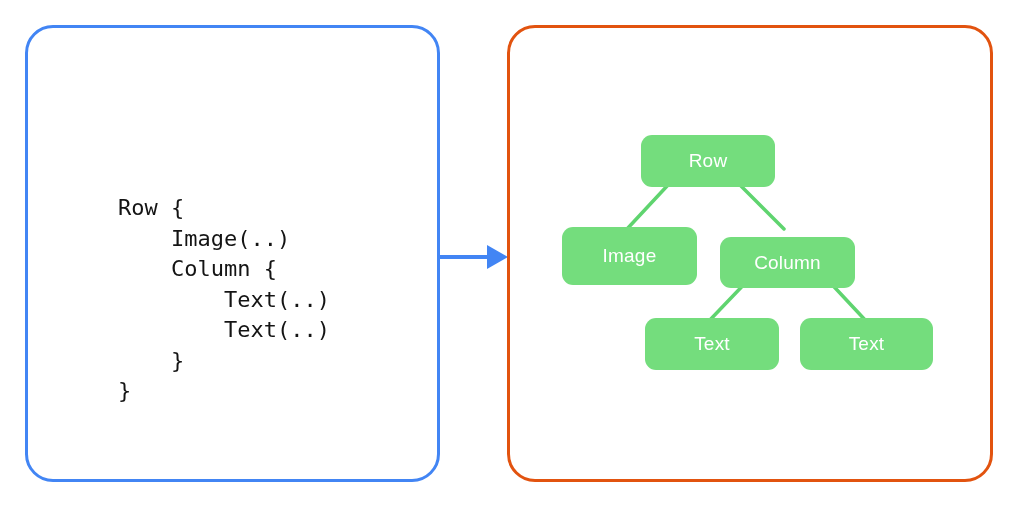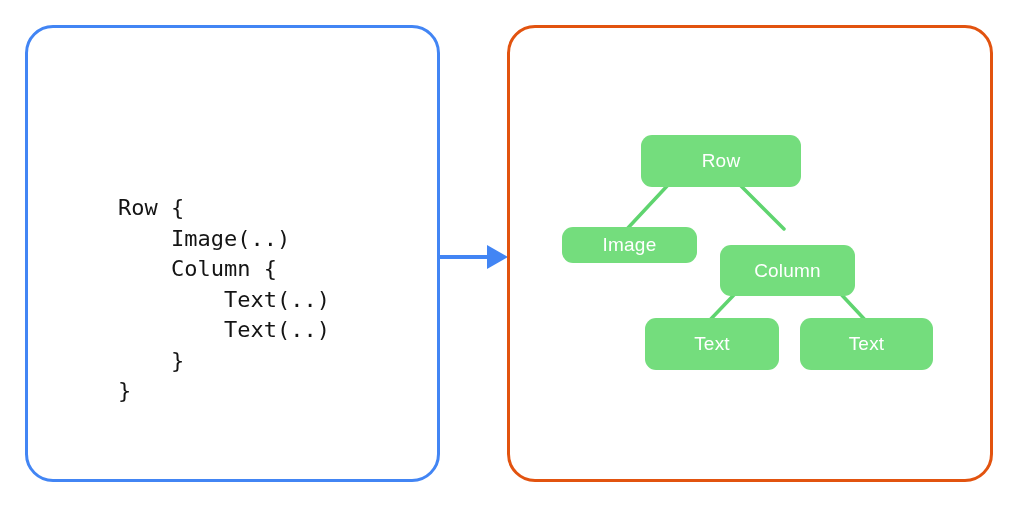--- a/index.html
+++ b/index.html
@@ -76,23 +76,23 @@
     border-radius: 11px;
     color: #ffffff;
     font-family: "Liberation Sans", sans-serif;
     font-size: 19px;
     font-weight: 400;
     display: flex;
     align-items: center;
     justify-content: center;
     letter-spacing: 0.2px;
   }
-  #node-row    { left: 641px; top: 135px; width: 160px; height: 52px; }
-  #node-image  { left: 562px; top: 227px; width: 135px; height: 36px; }
-  #node-column { left: 720px; top: 245px; width: 135px; height: 51px; }
+  #node-row    { left: 641px; top: 135px; width: 134px; height: 52px; }
+  #node-image  { left: 562px; top: 227px; width: 135px; height: 58px; }
+  #node-column { left: 720px; top: 237px; width: 135px; height: 51px; }
   #node-text-1 { left: 645px; top: 318px; width: 134px; height: 52px; }
   #node-text-2 { left: 800px; top: 318px; width: 133px; height: 52px; }
 </style>
 </head>
 <body>
 
 <div id="canvas">
 
   <div class="panel" id="code-panel">
     <pre id="code-block">Row {

